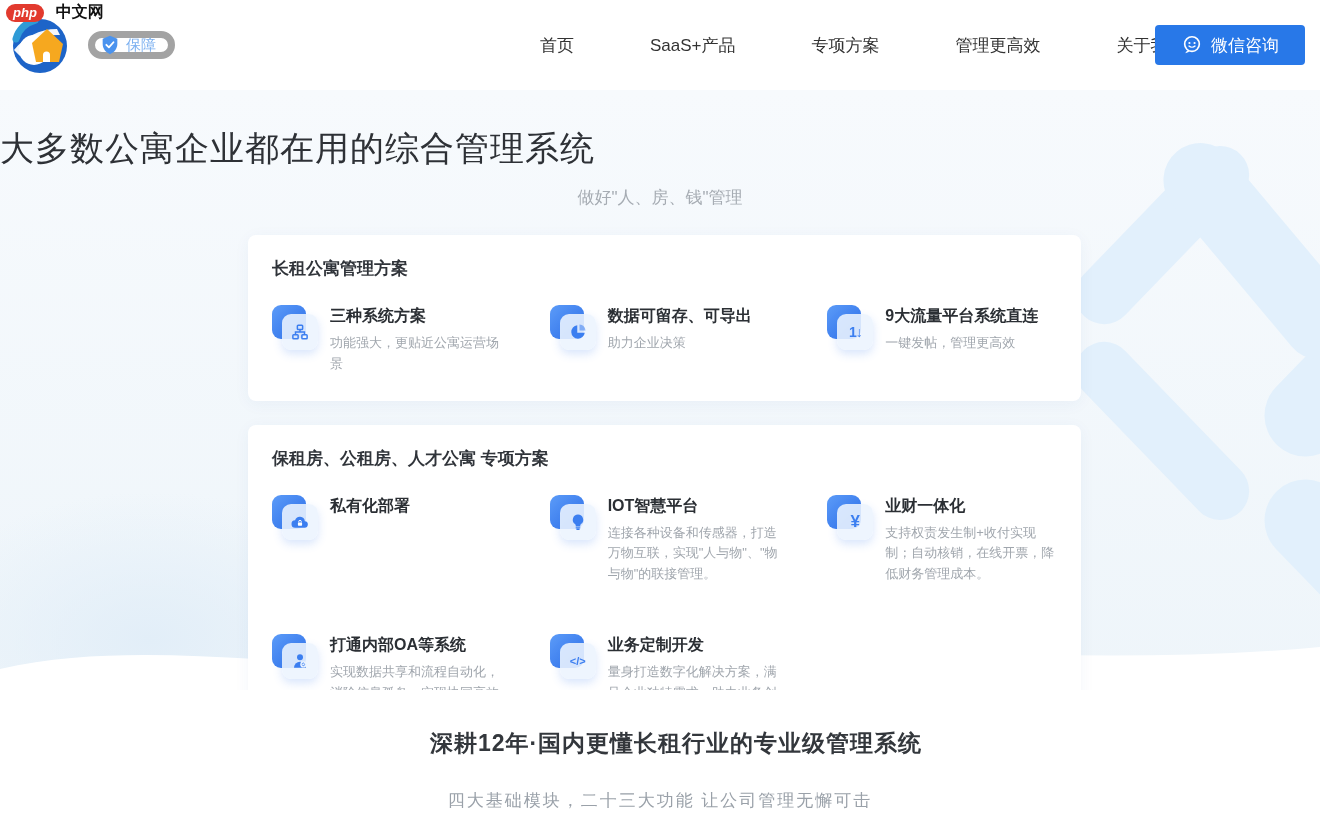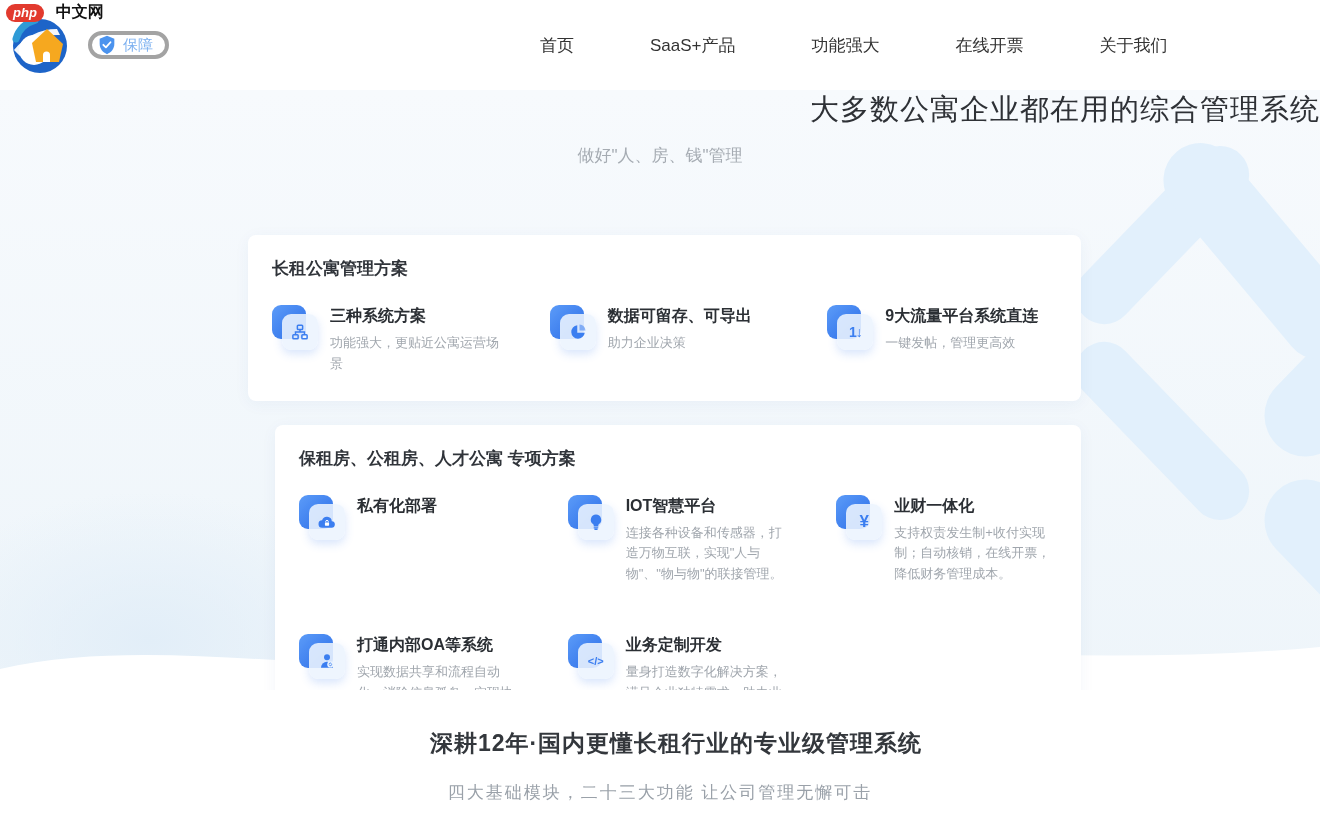--- a/index.html
+++ b/index.html
@@ -10,43 +10,43 @@
   
   .watermark { position:absolute; left:6px; top:2px; z-index:50; display:flex; align-items:center; gap:12px; }
   .wm-php { background:#e23a2e; color:#fff; font-weight:700; font-style:italic; font-size:13px;
     padding:1px 7px 2px; border-radius:10px; }
   .wm-cn { color:#111; font-weight:700; font-size:16px; }
 
   
   header { position:absolute; left:0; top:0; width:1320px; height:90px; background:#fff; z-index:10; }
   .logo { position:absolute; left:12px; top:18px; width:56px; height:56px; cursor:pointer; }
   .gbadge { position:absolute; left:88px; top:31px; height:28px; display:flex; align-items:center; gap:5px;
-    border:4px solid #a3a3a3; border-radius:14px; background:#fff; padding:0 12px 0 4px; }
+    border:7px solid #a3a3a3; border-radius:14px; background:#fff; padding:0 12px 0 4px; }
   .gbadge-text { color:#7db1f0; font-size:15px; }
   .nav { position:absolute; left:540px; top:0; height:90px; display:flex; align-items:center; gap:76px; }
   .nav a { color:#333; font-size:17px; text-decoration:none; cursor:pointer; white-space:nowrap; }
   .cta { position:absolute; right:15px; top:25px; width:150px; height:40px; background:#2878e8; border:none;
     border-radius:4px; color:#fff; font-size:17px; display:flex; align-items:center; justify-content:center;
     gap:8px; cursor:pointer; font-family:inherit; }
 
   
   .hero { position:absolute; left:0; top:90px; width:1320px; height:600px;
     background:linear-gradient(180deg,#f7fafd 0%,#eef5fa 100%); overflow:hidden; }
   .decor { position:absolute; }
   .arm { position:absolute; background:#e2f0fc; border-radius:44px; }
   .blob { position:absolute; left:-90px; top:400px; width:480px; height:300px;
     background:radial-gradient(ellipse at center,#e2eef8 0%,rgba(242,248,252,0) 70%); }
   .wave { position:absolute; left:0; bottom:-1px; width:1320px; height:70px; display:block; }
-  .hero-title { text-align:right; font-size:29px; font-weight:500; color:#2e3136; letter-spacing:1px; position:relative; }
+  .hero-title { margin-top:36px; text-align:left; font-size:34px; font-weight:500; color:#2e3136; letter-spacing:1px; position:relative; }
   .hero-sub { margin-top:14px; text-align:center; font-size:17px; color:#a6acb3; position:relative; }
 
   
   .cards { position:absolute; left:248px; top:145px; width:833px; }
   .card { background:#fff; border-radius:8px; box-shadow:0 3px 16px rgba(30,80,160,.05); padding:22px 24px 26px; }
-  .card + .card { margin-top:24px;margin-left:27px; }
+  .card + .card { margin-top:24px; }
   .card-title { font-size:17px; font-weight:700; color:#30343a; }
   .features { display:grid; grid-template-columns:repeat(3,1fr); row-gap:30px; column-gap:16px; margin-top:24px;gap:48px; }
   .feature { display:flex; gap:12px; align-items:flex-start; }
   .f-title { font-size:16px; font-weight:700; color:#2b2f34; margin:2px 0 6px; }
   .f-desc { font-size:13px; color:#a0a6ad; line-height:1.6; max-width:220px; }
 
   
   .ficon { position:relative; width:46px; height:46px; flex:none; }
   .ficon-back { position:absolute; left:0; top:1px; width:34px; height:34px; border-radius:9px;
     background:linear-gradient(135deg,#5b9bf8,#2e6fe8); }
@@ -54,21 +54,21 @@
     background:rgba(236,244,254,.88); box-shadow:0 4px 10px rgba(59,126,240,.20); }
   .ficon-glyph { position:absolute; right:2px; bottom:2px; width:32px; height:32px; display:flex;
     align-items:center; justify-content:center; color:#3b7ef0; font-weight:700; }
   .glyph-text { font-size:14px; letter-spacing:-1px; }
   .glyph-yen { font-size:17px; }
   .glyph-code { font-size:11px; }
 
   
   .section2 { position:absolute; left:0; top:690px; width:1320px; height:123px; background:#fff; }
   .s2-title { margin-top:38px; text-align:center; font-size:23px; font-weight:700; color:#33373c; letter-spacing:1px;padding-left:32px; }
-  .s2-sub { margin-top:22px; text-align:center; font-size:17px; color:#9aa1a9; letter-spacing:2px; }
+  .s2-sub { margin-top:30px; text-align:center; font-size:17px; color:#9aa1a9; letter-spacing:2px; }
 </style>
 </head>
 <body>
 
 <div class="page">
 
   <header>
     <svg class="logo" viewBox="0 0 56 56" width="56" height="56">
       <circle cx="28" cy="28" r="27" fill="#1d64c8"></circle>
       <path d="M4 21 A26 26 0 0 1 23 2.3" stroke="#2f9bd6" stroke-width="7" fill="none" stroke-linecap="round"></path>
@@ -82,25 +82,35 @@
       <svg viewBox="0 0 24 24" width="22" height="22">
         <path d="M12 2l8 3.2v5.8c0 5-3.4 9.2-8 11-4.6-1.8-8-6-8-11V5.2z" fill="#4b93ee"></path>
         <path d="M8 11.8l2.8 2.8 5-5.6" stroke="#fff" stroke-width="2" fill="none" stroke-linecap="round" stroke-linejoin="round"></path>
       </svg>
       <span class="gbadge-text">保障</span>
     </div>
 
     <nav class="nav">
       <a>首页</a>
       <a>SaaS+产品</a>
-      <a>功能强大</a>
-      <a>在线开票</a>
+      <a>专项方案</a>
+      <a>管理更高效</a>
       <a>关于我们</a>
     </nav>
 
+    <button class="cta">
+      <svg viewBox="0 0 24 24" width="22" height="22">
+        <circle cx="12" cy="11" r="8" fill="none" stroke="#fff" stroke-width="1.8"></circle>
+        <path d="M6.8 17.6 L4.6 21 L9.2 19.3 Z" fill="#fff"></path>
+        <circle cx="9.2" cy="9.8" r="1.2" fill="#fff"></circle>
+        <circle cx="14.8" cy="9.8" r="1.2" fill="#fff"></circle>
+        <path d="M8.7 13.2a4.4 3.4 0 0 0 6.6 0" fill="none" stroke="#fff" stroke-width="1.5" stroke-linecap="round"></path>
+      </svg>
+      <span>微信咨询</span>
+    </button>
   </header>
 
   <section class="hero">
 
     <div class="decor" style="left:1090px; top:243px;">
       <div class="arm" style="width:225px; height:58px; left:-6px; top:-46px; transform:rotate(-46deg); transform-origin:left center;"></div>
       <div class="arm" style="width:225px; height:58px; left:-6px; top:-12px; transform:rotate(46deg); transform-origin:left center;"></div>
     </div>
     <div class="decor" style="left:1285px; top:378px;">
       <div class="arm" style="width:330px; height:82px; left:-8px; top:-64px; transform:rotate(-46deg); transform-origin:left center;"></div>

